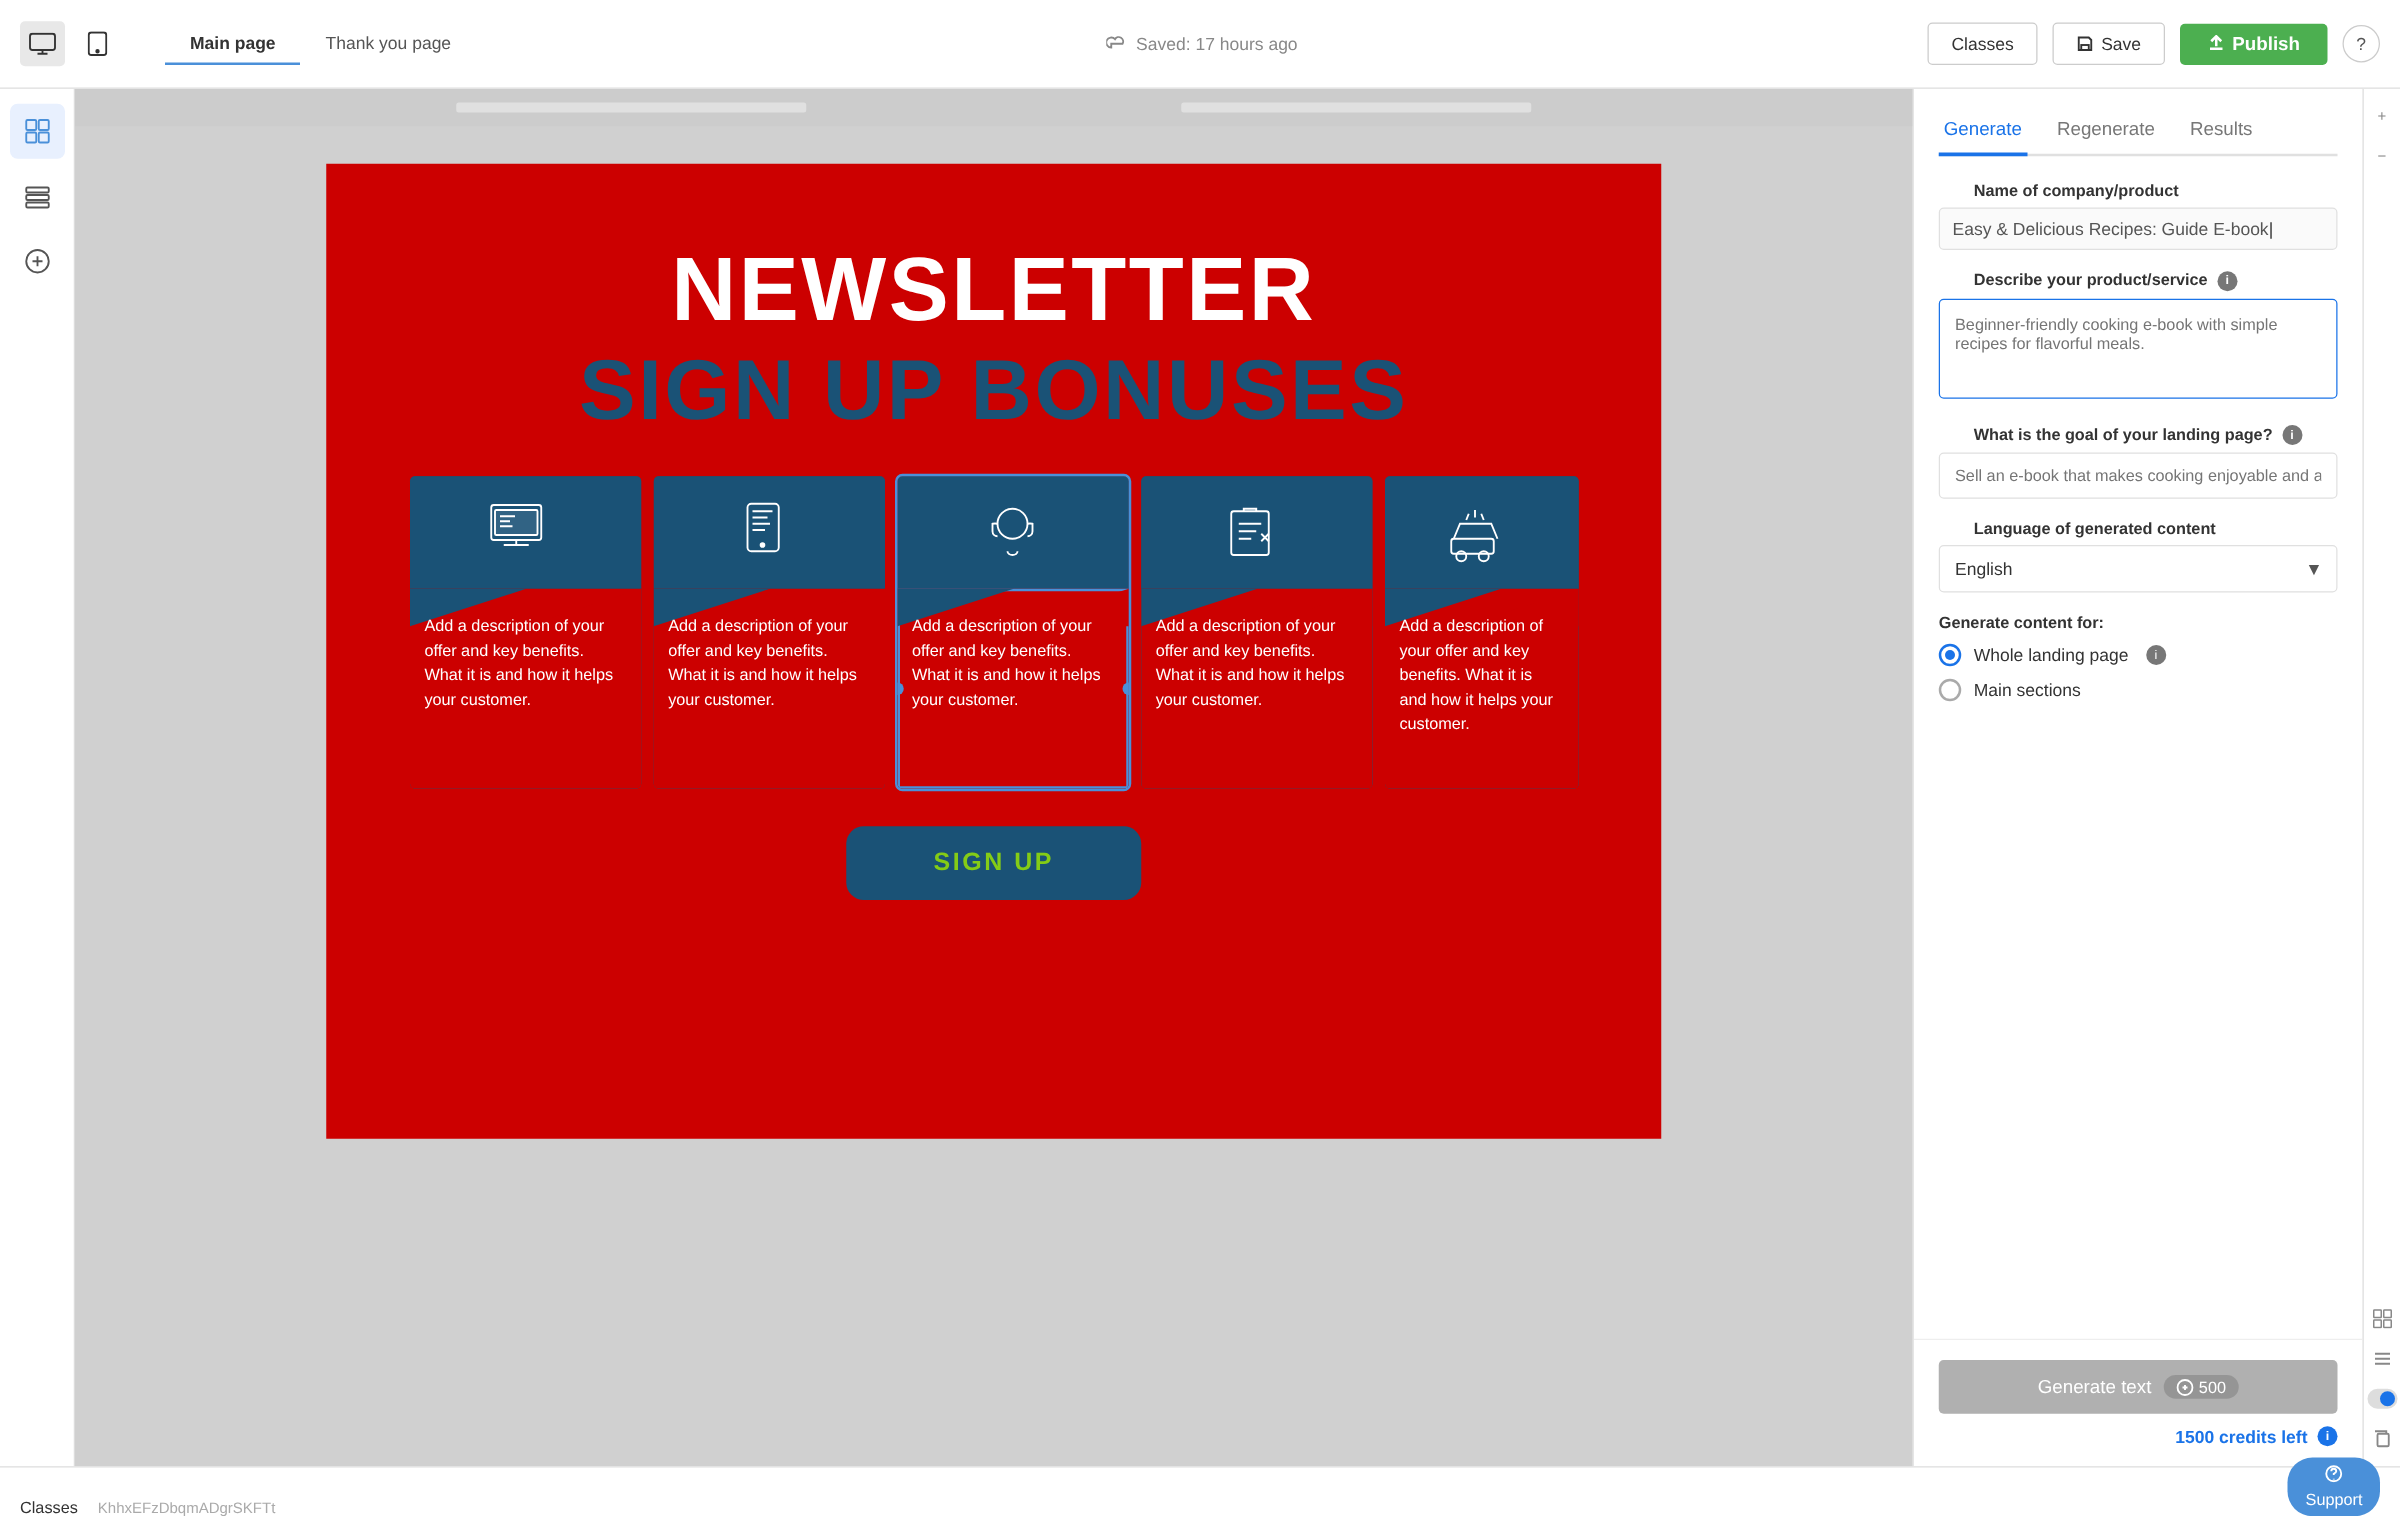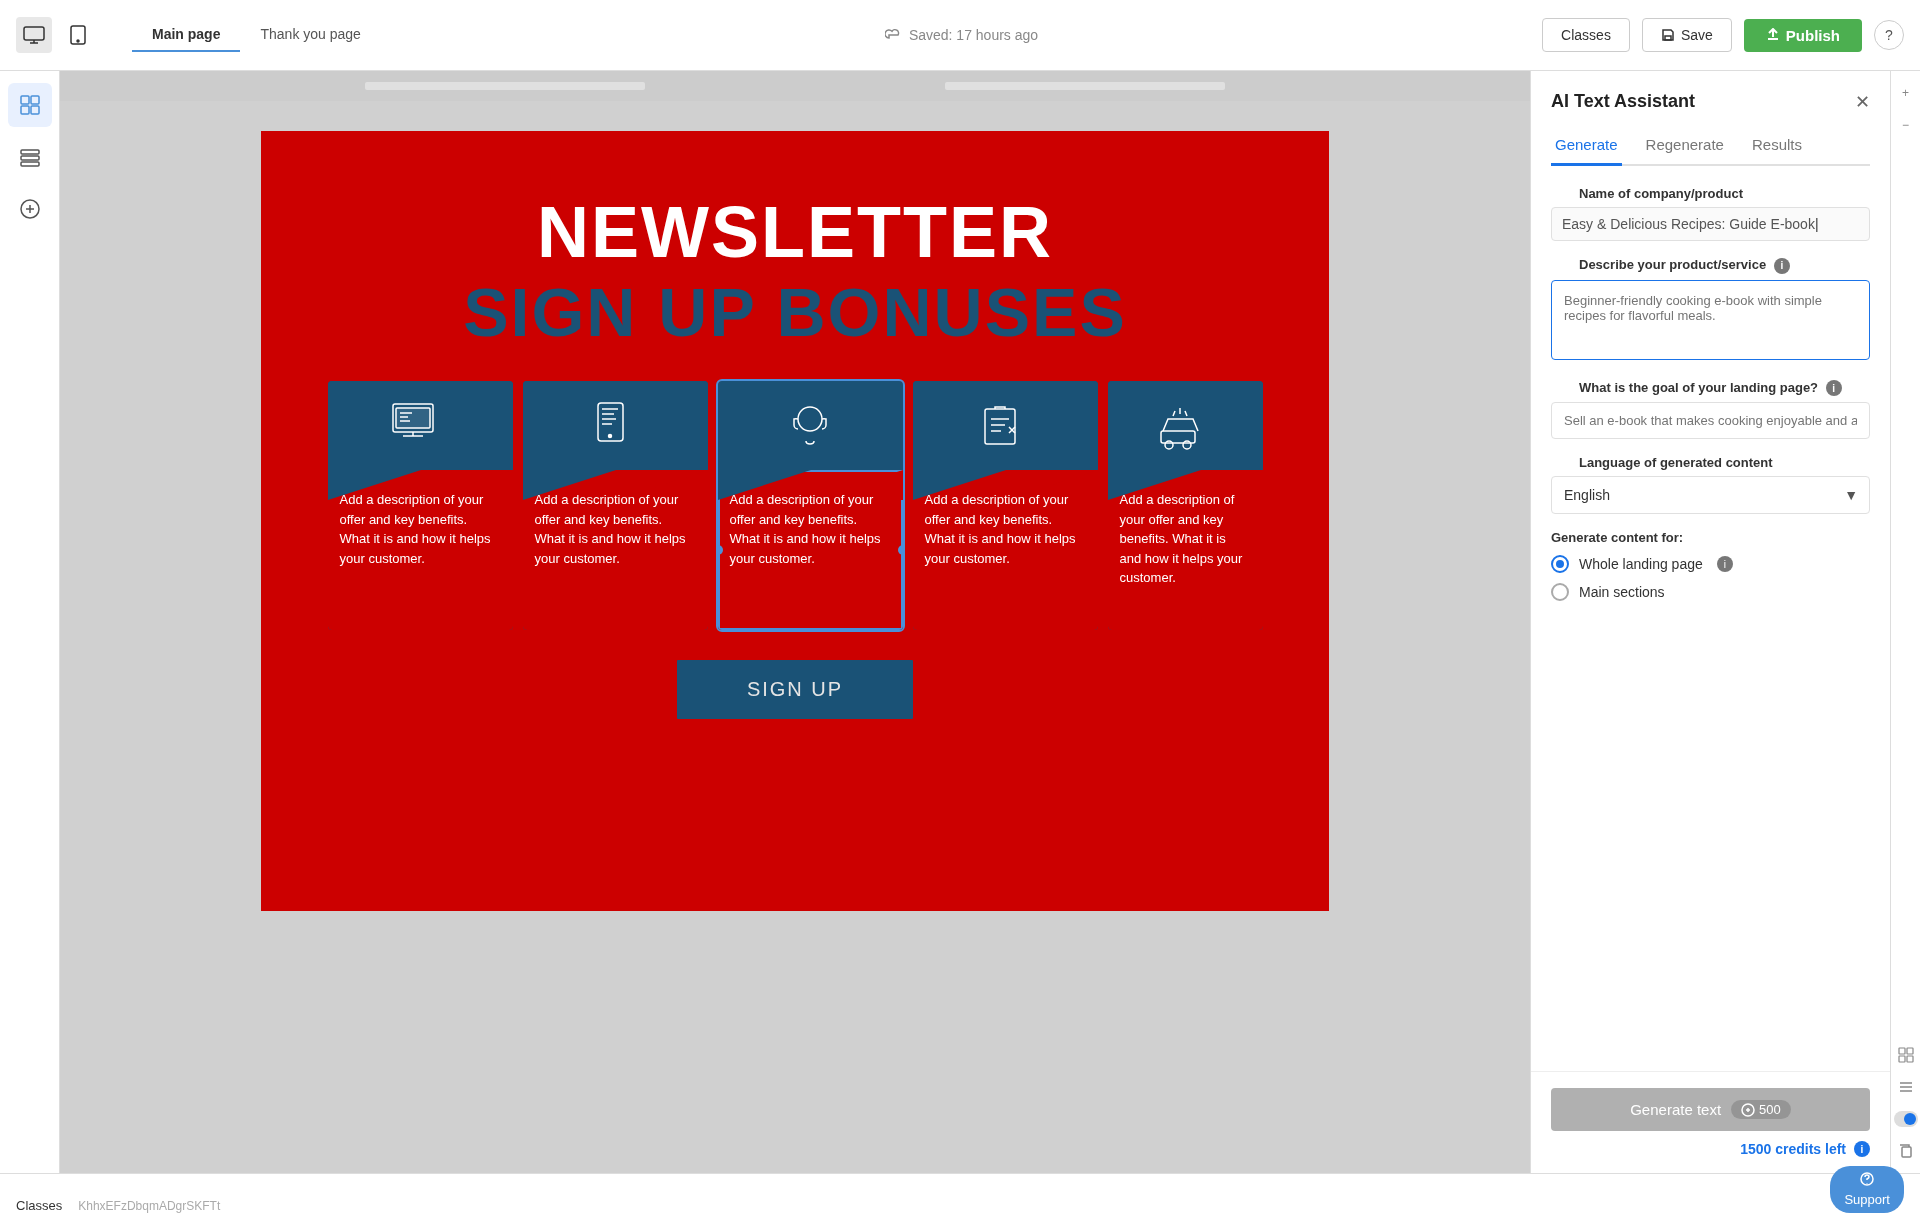--- a/index.html
+++ b/index.html
@@ -248,28 +248,28 @@
     .resize-handle.left { left: -5px; top: 50%; transform: translateY(-50%); }
     .resize-handle.right { right: -5px; top: 50%; transform: translateY(-50%); }
 
     
     .signup-area {
       text-align: center;
       padding: 30px 0 50px;
     }
     .signup-btn {
       background: #1a5276;
-      color: #e5e5e5;
+      color: #84cc16;
       border: none;
       padding: 18px 70px;
       font-size: 20px;
-      font-weight: 400;
+      font-weight: 700;
       letter-spacing: 2px;
       cursor: pointer;
-      border-radius: 1px;
+      border-radius: 14px;
     }
 
     
     .right-panel {
       width: 360px;
       background: #fff;
       border-left: 1px solid #ddd;
       display: flex;
       flex-direction: column;
       flex-shrink: 0;
@@ -710,24 +710,20 @@
         </div>
       </div>
 
       <div class="signup-area">
         <button class="signup-btn">SIGN UP</button>
       </div>
     </div>
   </div>
 
   <div class="right-panel">
-    <div class="ai-panel-header">
-      <span class="ai-panel-title">AI Text Assistant</span>
-      <button class="close-btn">✕</button>
-    </div>
 
     <div class="ai-tabs">
       <div class="ai-tab active">Generate</div>
       <div class="ai-tab">Regenerate</div>
       <div class="ai-tab">Results</div>
     </div>
 
     <div class="ai-panel-body">
       
       <div class="field-label">Name of company/product</div>

